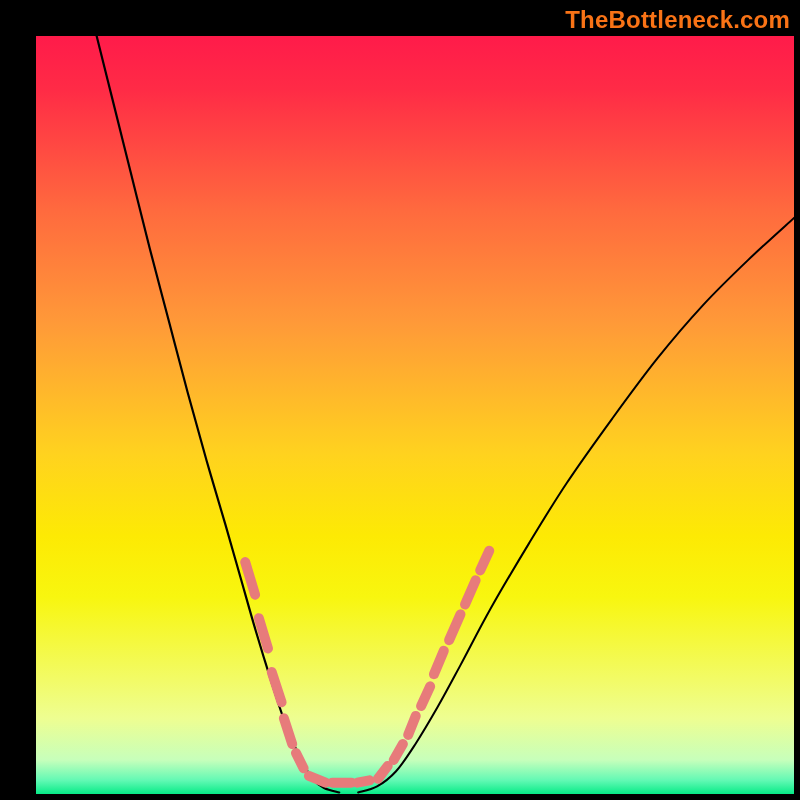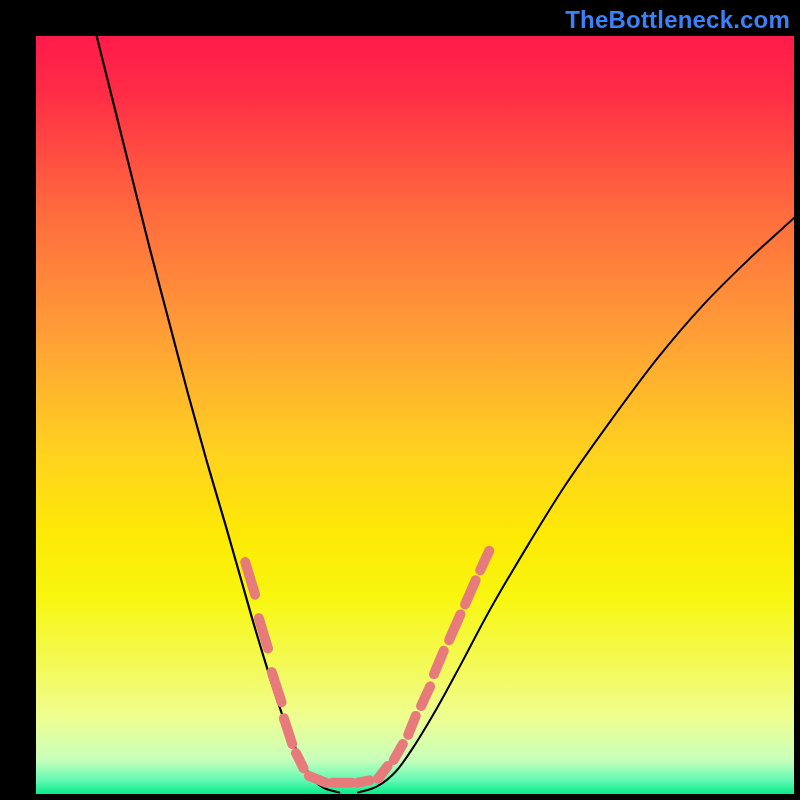--- a/index.html
+++ b/index.html
@@ -26,21 +26,21 @@
     height: 758px;
     overflow: hidden;
   }
   .watermark {
     position: absolute;
     top: 6px;
     right: 10px;
     font-family: Arial, Helvetica, sans-serif;
     font-size: 24px;
     font-weight: 600;
-    color: #3b82f6;
+    color: #f97316;
     letter-spacing: 0.2px;
     user-select: none;
   }
   svg {
     display: block;
   }
 </style>
 </head>
 <body>
 

